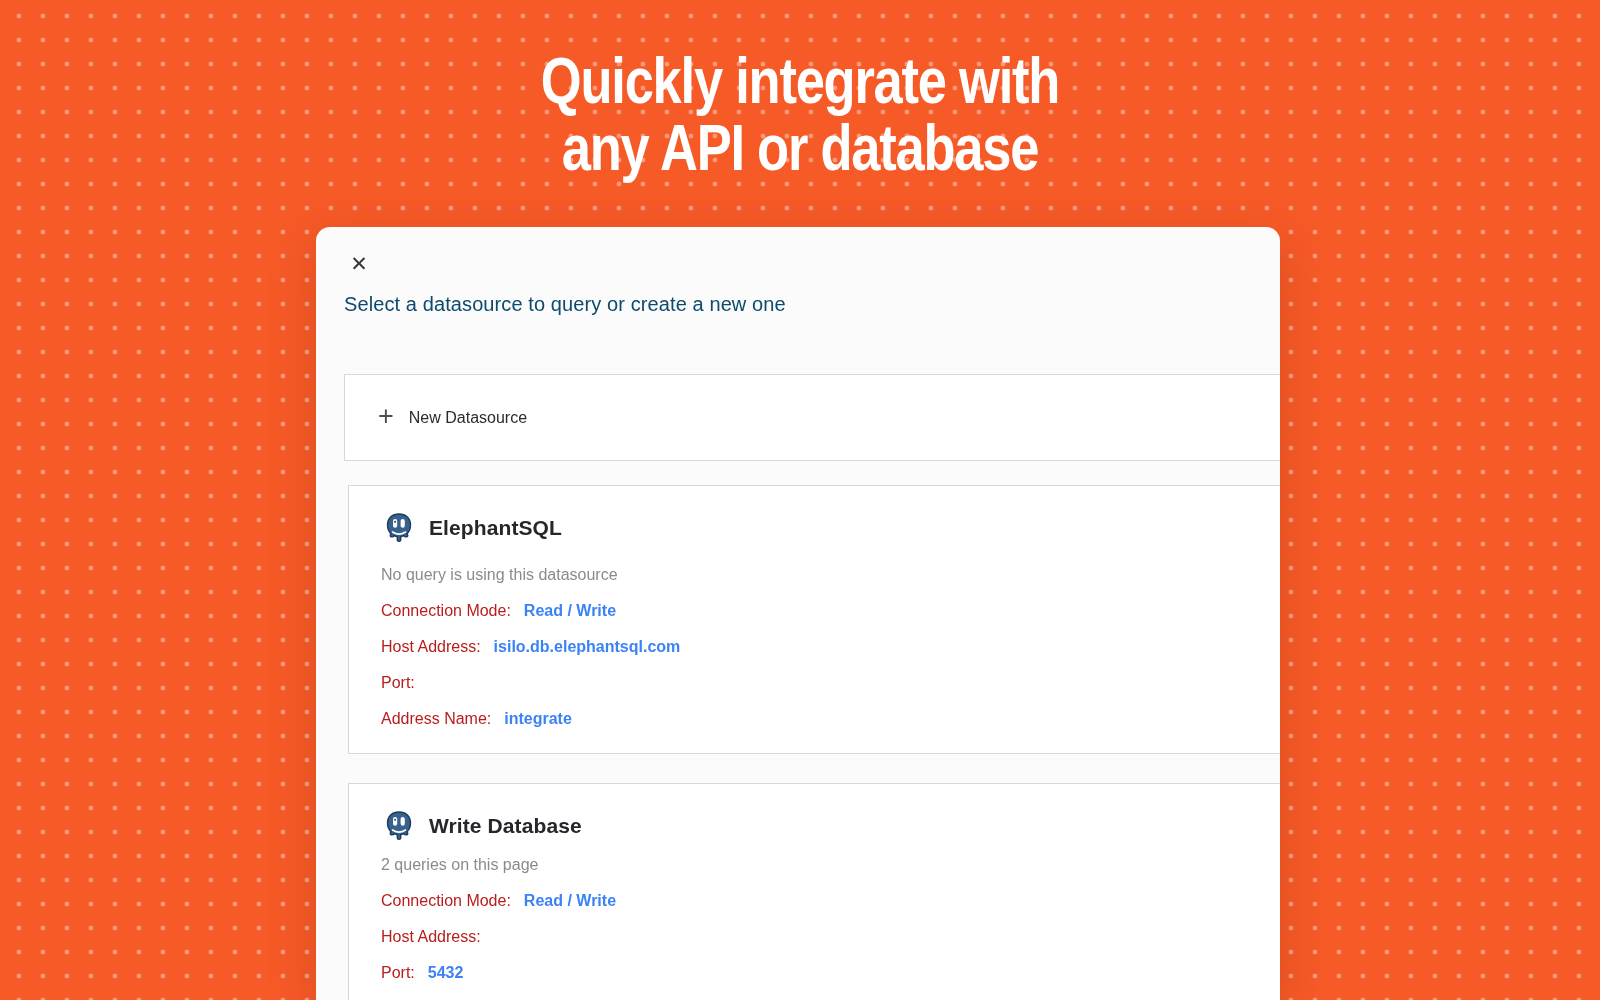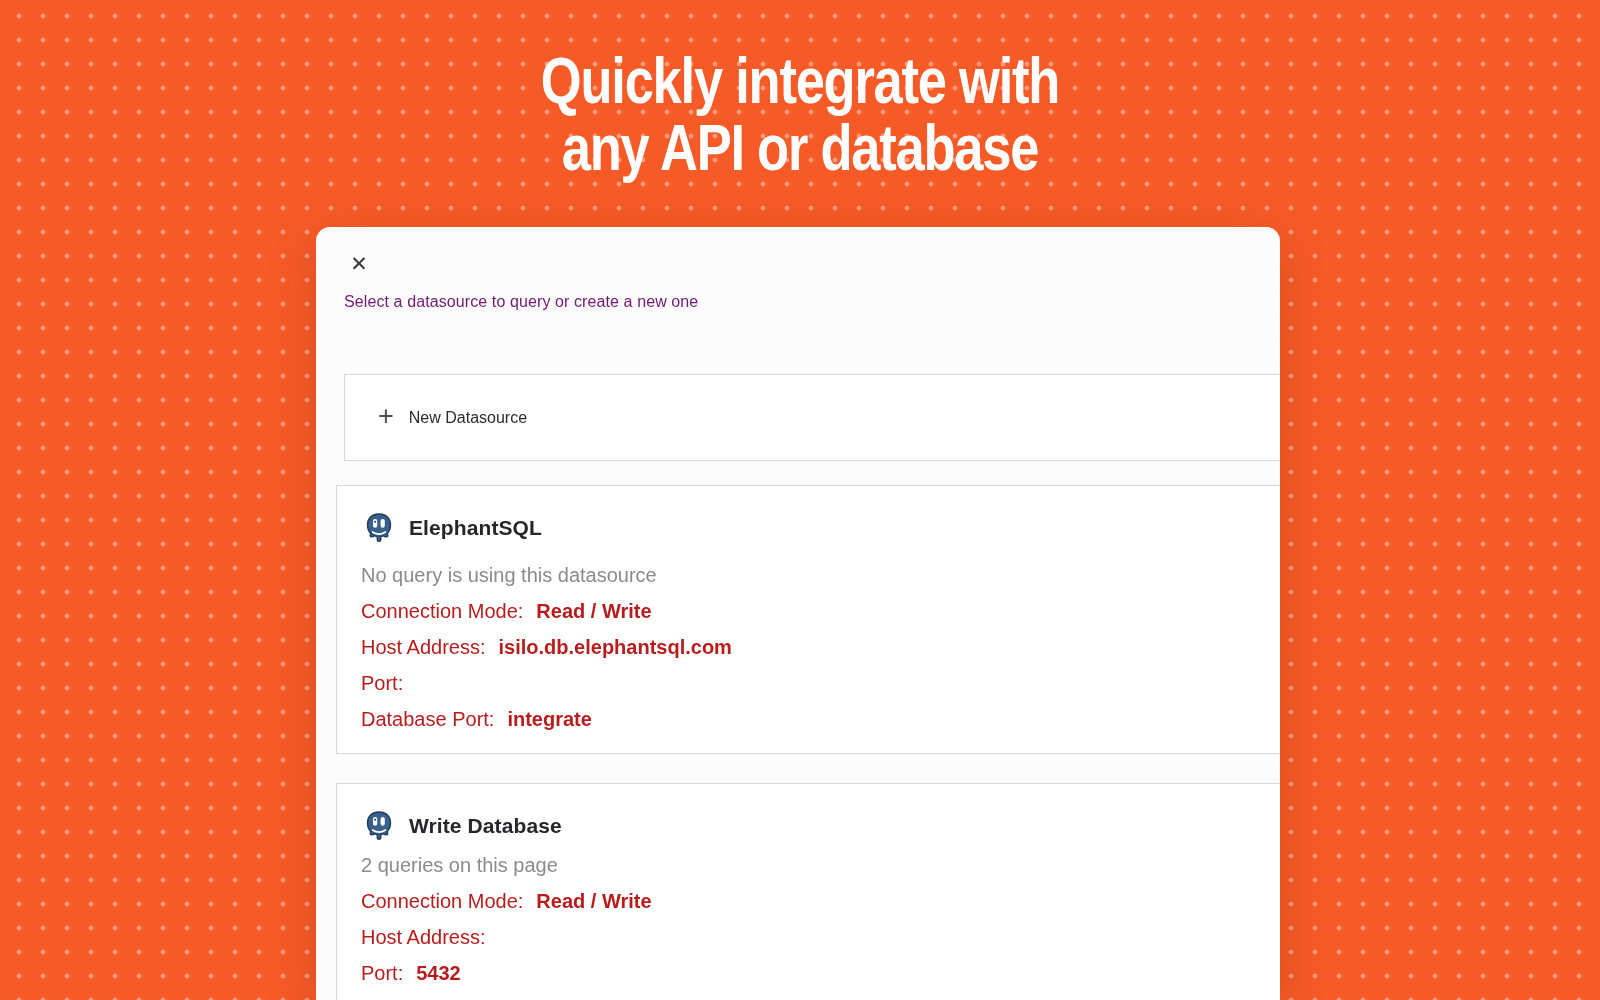--- a/index.html
+++ b/index.html
@@ -23,46 +23,46 @@
     background:#FCFBFB;border-radius:14px 14px 0 0;overflow:hidden;
     box-shadow:0 14px 48px rgba(125,32,0,.22);
   }
   .close-btn{
     position:absolute;left:30px;top:24px;width:26px;height:26px;
     display:flex;align-items:center;justify-content:center;
     font-size:21px;color:#38383c;cursor:pointer;user-select:none;
   }
   .modal-header{
     position:absolute;left:28px;top:66px;
-    font-size:16px;font-weight:500;color:#701a75;letter-spacing:.1px;
+    font-size:20px;font-weight:500;color:#0c4a6e;letter-spacing:.1px;
   }
   
   .newds{
     position:absolute;left:28px;top:147px;width:975px;height:87px;
     box-sizing:border-box;background:#ffffff;border:1px solid #d8d8dc;
     display:flex;align-items:center;padding-left:33px;cursor:pointer;
   }
   .newds .plus{font-size:27px;color:#4c4c53;line-height:1;margin-top:-3px;}
   .newds .newds-label{font-size:16px;font-weight:500;color:#2a2a30;margin-left:15px;}
   .card{
-    position:absolute;left:20px;width:975px;
+    position:absolute;left:32px;width:975px;
     box-sizing:border-box;background:#ffffff;border:1px solid #d8d8dc;
-    padding:26px 0 0 24px;cursor:pointer;
+    padding:26px 0 0 32px;cursor:pointer;
   }
   .card.first{top:258px;height:269px;}
   .card.second{top:556px;height:470px;}
   .title-row{display:flex;align-items:center;margin-left:4px;}
   .pg-icon{width:28px;height:31px;flex:0 0 auto;display:block;}
   .card-title{font-size:21px;font-weight:600;color:#26262b;margin-left:16px;letter-spacing:.1px;}
   .rows{margin-top:14px;}
   .card.second .rows{margin-top:6px;text-align:right;}
-  .drow{height:36px;display:flex;align-items:center;font-size:20px;}
+  .drow{height:36px;display:flex;align-items:center;font-size:16px;}
   .usage{color:#8a8a90;}
   .lbl{color:#b91c1c;}
-  .val{color:#b91c1c;font-weight:600;margin-left:13px;}
+  .val{color:#3b82f6;font-weight:600;margin-left:13px;}
 </style>
 </head>
 <body>
 
 <div class="hero">
   <div>Quickly integrate with</div>
   <div>any API or database</div>
 </div>
 
 <div class="modal">
@@ -97,21 +97,21 @@
       </div>
       <div class="drow">
         <span class="lbl">Host Address:</span>
         <span class="val">isilo.db.elephantsql.com</span>
       </div>
       <div class="drow">
         <span class="lbl">Port:</span>
         <span class="val"></span>
       </div>
       <div class="drow">
-        <span class="lbl">Database Port:</span>
+        <span class="lbl">Address Name:</span>
         <span class="val">integrate</span>
       </div>
     </div>
   </div>
 
   <div class="card second">
     <div class="title-row">
       <svg class="pg-icon" viewBox="0 0 28 30">
         <path d="M14 1.5 C7 1.5 2.5 6 2.5 12.2 c0 3.8 1.4 7 3.6 9.2 c-1.5 1.4 -1.1 3 .7 3 1 0 1.9 -.5 2.5 -1.2 1 .5 2 .8 3 .9 v3.4 c0 1.8 3.4 1.8 3.4 0 v-3.4 c1 -.1 2 -.4 3 -.9 .6 .7 1.5 1.2 2.5 1.2 1.8 0 2.2 -1.6 .7 -3 2.2 -2.2 3.6 -5.4 3.6 -9.2 C25.5 6 21 1.5 14 1.5 Z" fill="#39618E" stroke="#1d3a58" stroke-width="1.4"></path>
         <rect x="8" y="6.5" width="4.2" height="8.8" rx="2.1" fill="#ffffff"></rect>

